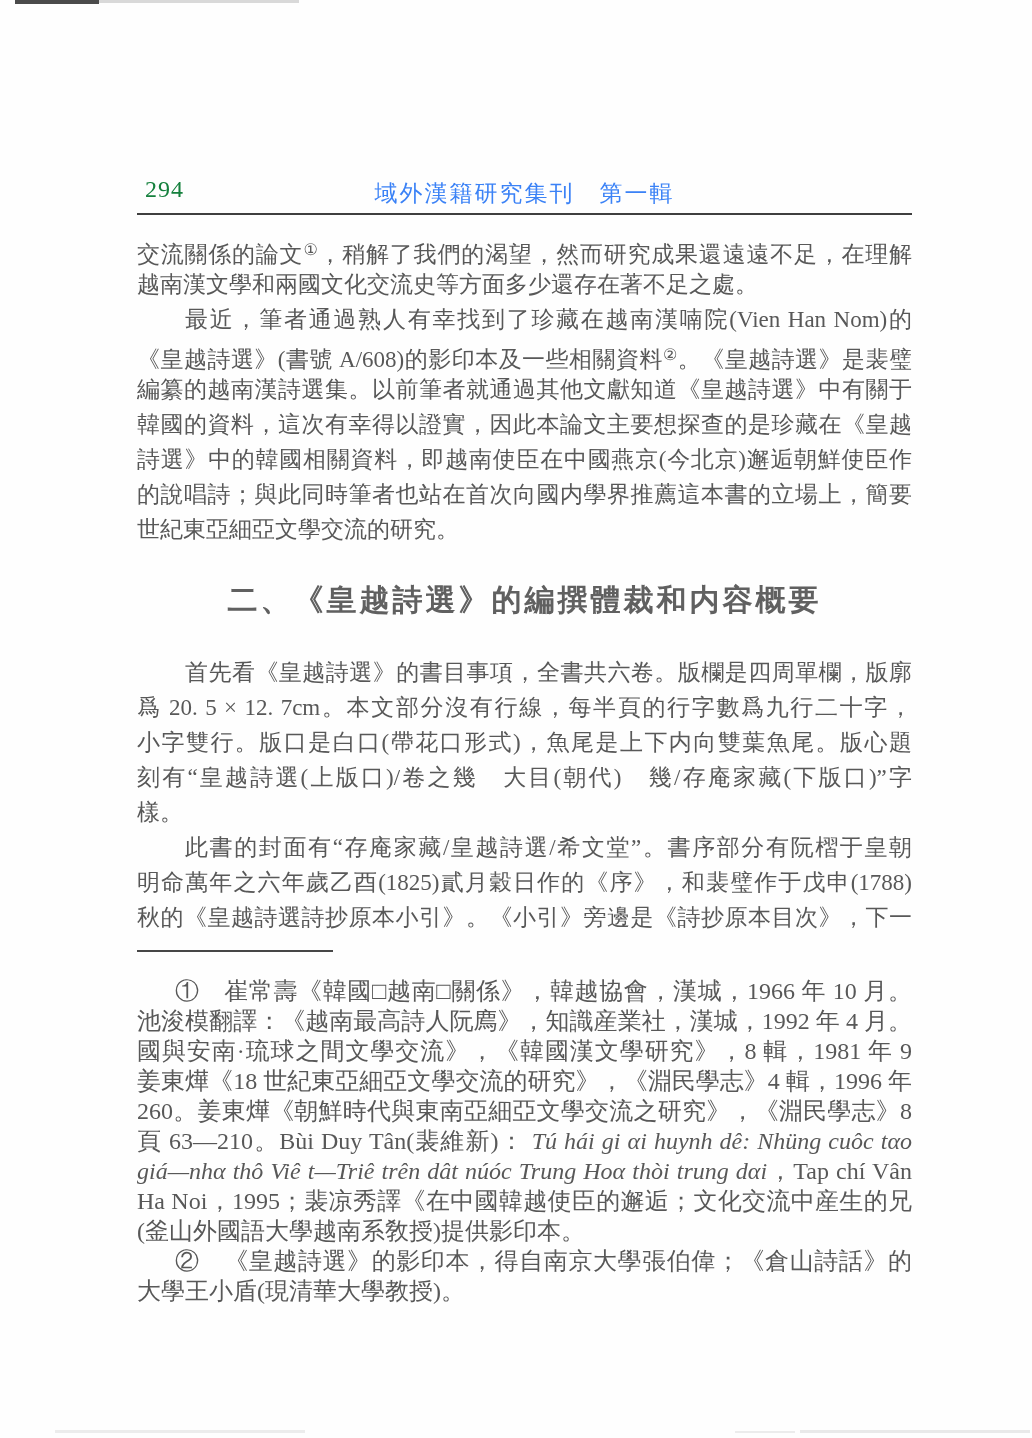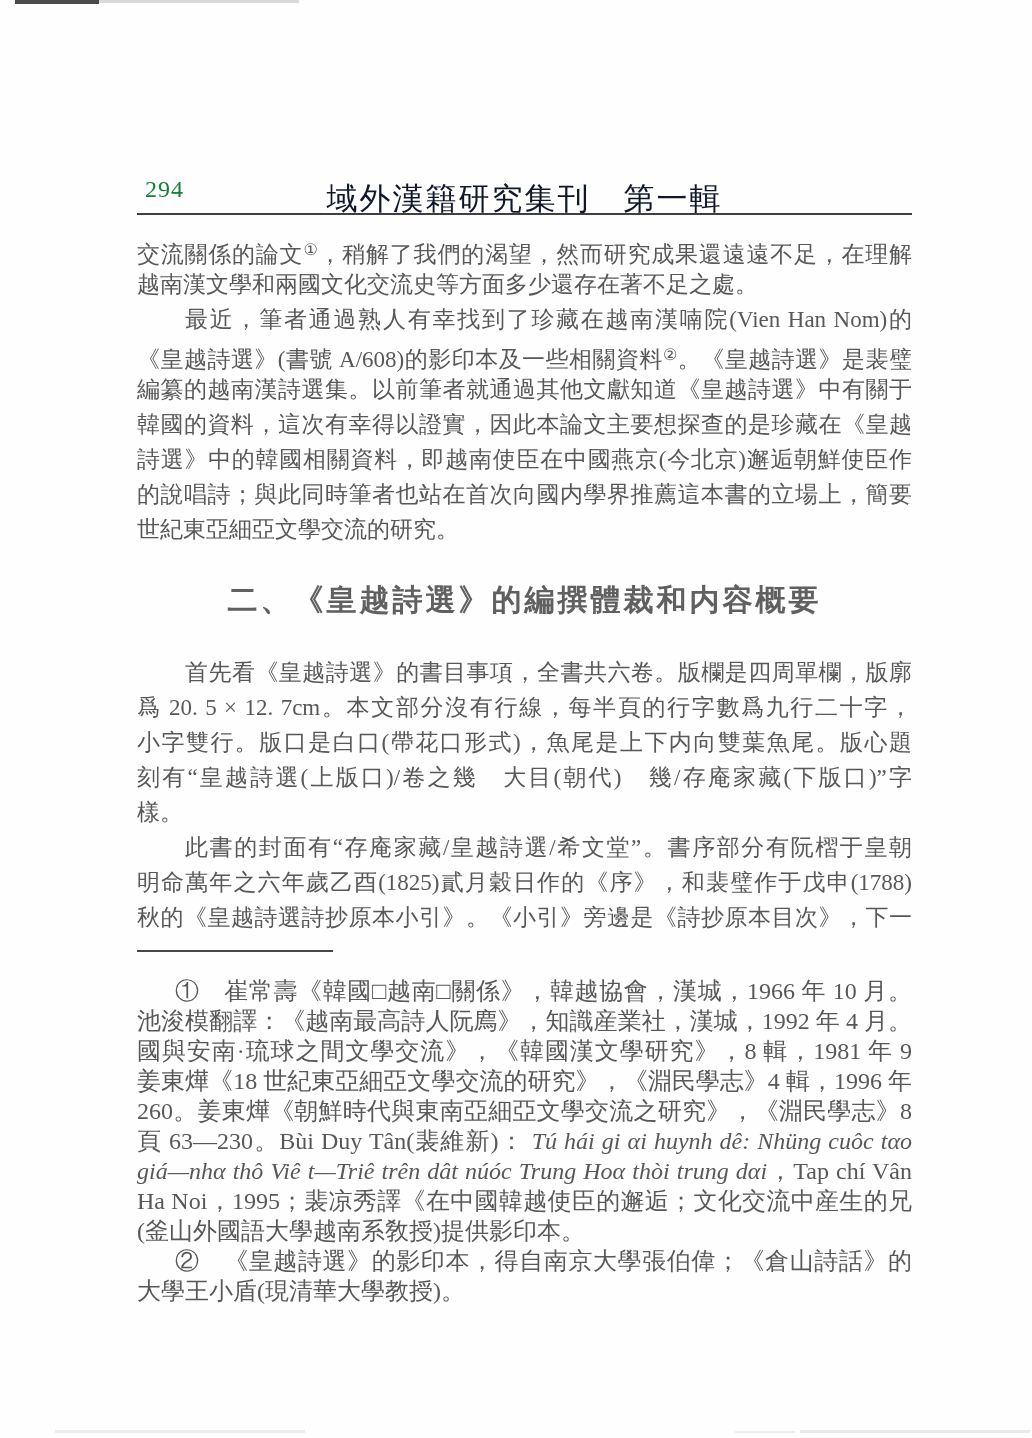--- a/index.html
+++ b/index.html
@@ -10,21 +10,21 @@
   
   .art{position:absolute;}
   .a1{left:15px;top:0;width:84px;height:4px;background:#4b4b4b;}
   .a2{left:99px;top:0;width:200px;height:3px;background:#d9d9d9;}
   .a3{left:55px;top:1430px;width:250px;height:3px;background:#ececec;}
   .a4{left:735px;top:1431px;width:60px;height:2px;background:#ececec;}
   .a5{left:800px;top:1430px;width:230px;height:3px;background:#e9e9e9;}
   
   .hdr{position:absolute;left:137px;top:176px;width:775px;height:30px;}
   .pnum{position:absolute;left:8px;top:0;font-size:24px;letter-spacing:1px;color:#15803d;}
-  .jtitle{position:absolute;left:0;top:2px;width:100%;text-align:center;font-size:31px;color:#0f172a;letter-spacing:2px;}
+  .jtitle{position:absolute;left:0;top:2px;width:100%;text-align:center;font-size:23px;color:#3b82f6;letter-spacing:2px;}
   .hrule{position:absolute;left:137px;top:213px;width:775px;height:2px;background:#3f3f3f;}
   
   .blk{position:absolute;left:137px;width:775px;}
   .b1{top:232px;}
   .b2{top:655px;}
   .ln{height:35px;line-height:35px;font-size:23px;white-space:nowrap;}
   .j{text-align:justify;text-align-last:justify;white-space:normal;height:35px;overflow:hidden;}
   .ns{text-align:left;text-align-last:left;}
   .ind{text-indent:48px;}
   .sup{font-size:16px;vertical-align:7px;}
@@ -82,21 +82,21 @@
   </div>
 
   <div class="frule"></div>
 
   <div class="blk fn">
     <div class="fl j find">①　崔常壽《韓國□越南□關係》，韓越協會，漢城，1966 年 10 月。趙東一解釋，</div>
     <div class="fl j">池浚模翻譯：《越南最高詩人阮廌》，知識産業社，漢城，1992 年 4 月。崔信浩《試論韓</div>
     <div class="fl j">國與安南·琉球之間文學交流》，《韓國漢文學研究》，8 輯，1981 年 9 月，頁 241—252。</div>
     <div class="fl j">姜東燁《18 世紀東亞細亞文學交流的研究》，《淵民學志》4 輯，1996 年 4 月，頁 207—</div>
     <div class="fl j">260。姜東燁《朝鮮時代與東南亞細亞文學交流之研究》，《淵民學志》8 輯，2000 年 4 月，</div>
-    <div class="fl j"><span>頁 63—230。Bùi Duy Tân(裴維新)： </span><span class="it">Tú hái gi αi huynh dê: Nhüng cuôc tαo ngô sú ’</span></div>
+    <div class="fl j"><span>頁 63—210。Bùi Duy Tân(裴維新)： </span><span class="it">Tú hái gi αi huynh dê: Nhüng cuôc tαo ngô sú ’</span></div>
     <div class="fl j"><span class="it">giá—nhα thô Viê t—Triê trên dât núóc Trung Hoα thòi trung dαi</span><span>，Tap chí Vân hoc，SO10，</span></div>
     <div class="fl j">Ha Noi，1995；裴凉秀譯《在中國韓越使臣的邂逅；文化交流中産生的兄弟愛》，裴凉秀</div>
     <div class="fl ns">(釜山外國語大學越南系敎授)提供影印本。</div>
     <div class="fl j find">②　《皇越詩選》的影印本，得自南京大學張伯偉；《倉山詩話》的校點本，得自揚州</div>
     <div class="fl ns">大學王小盾(現清華大學教授)。</div>
   </div>
 
 </div>
 
 </body></html>

